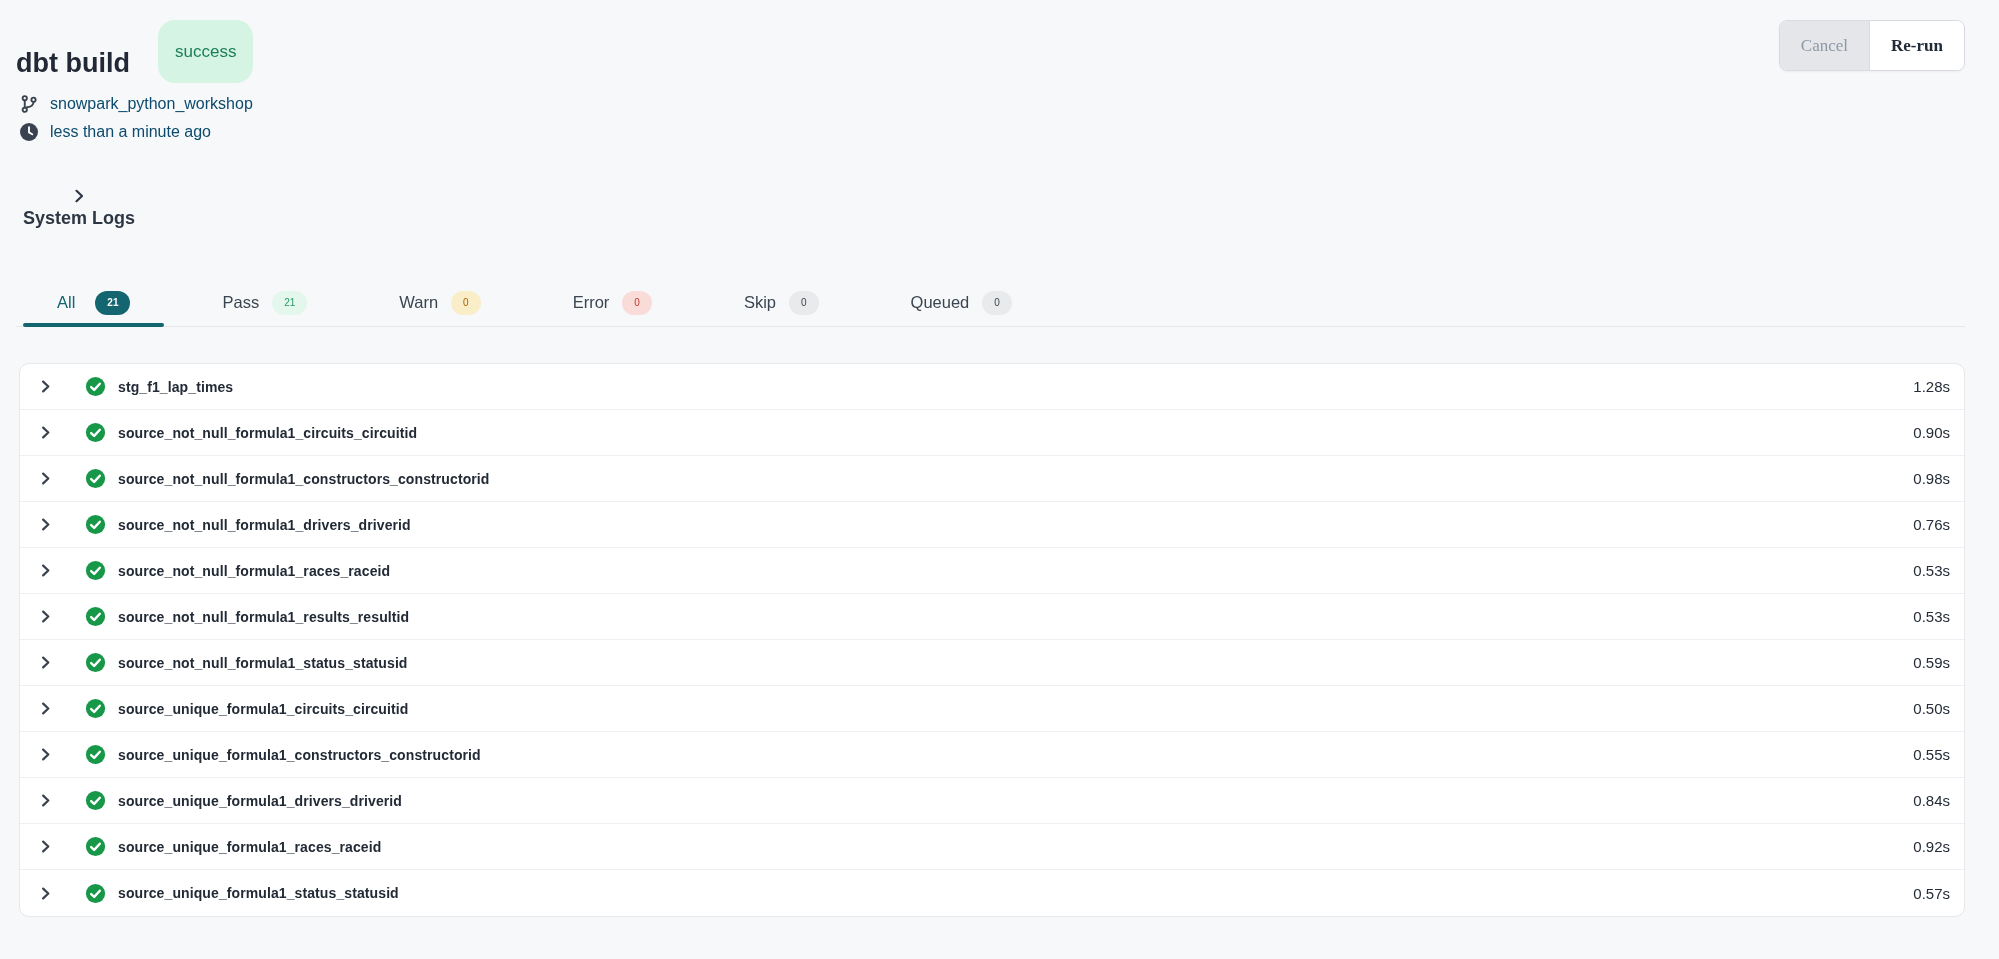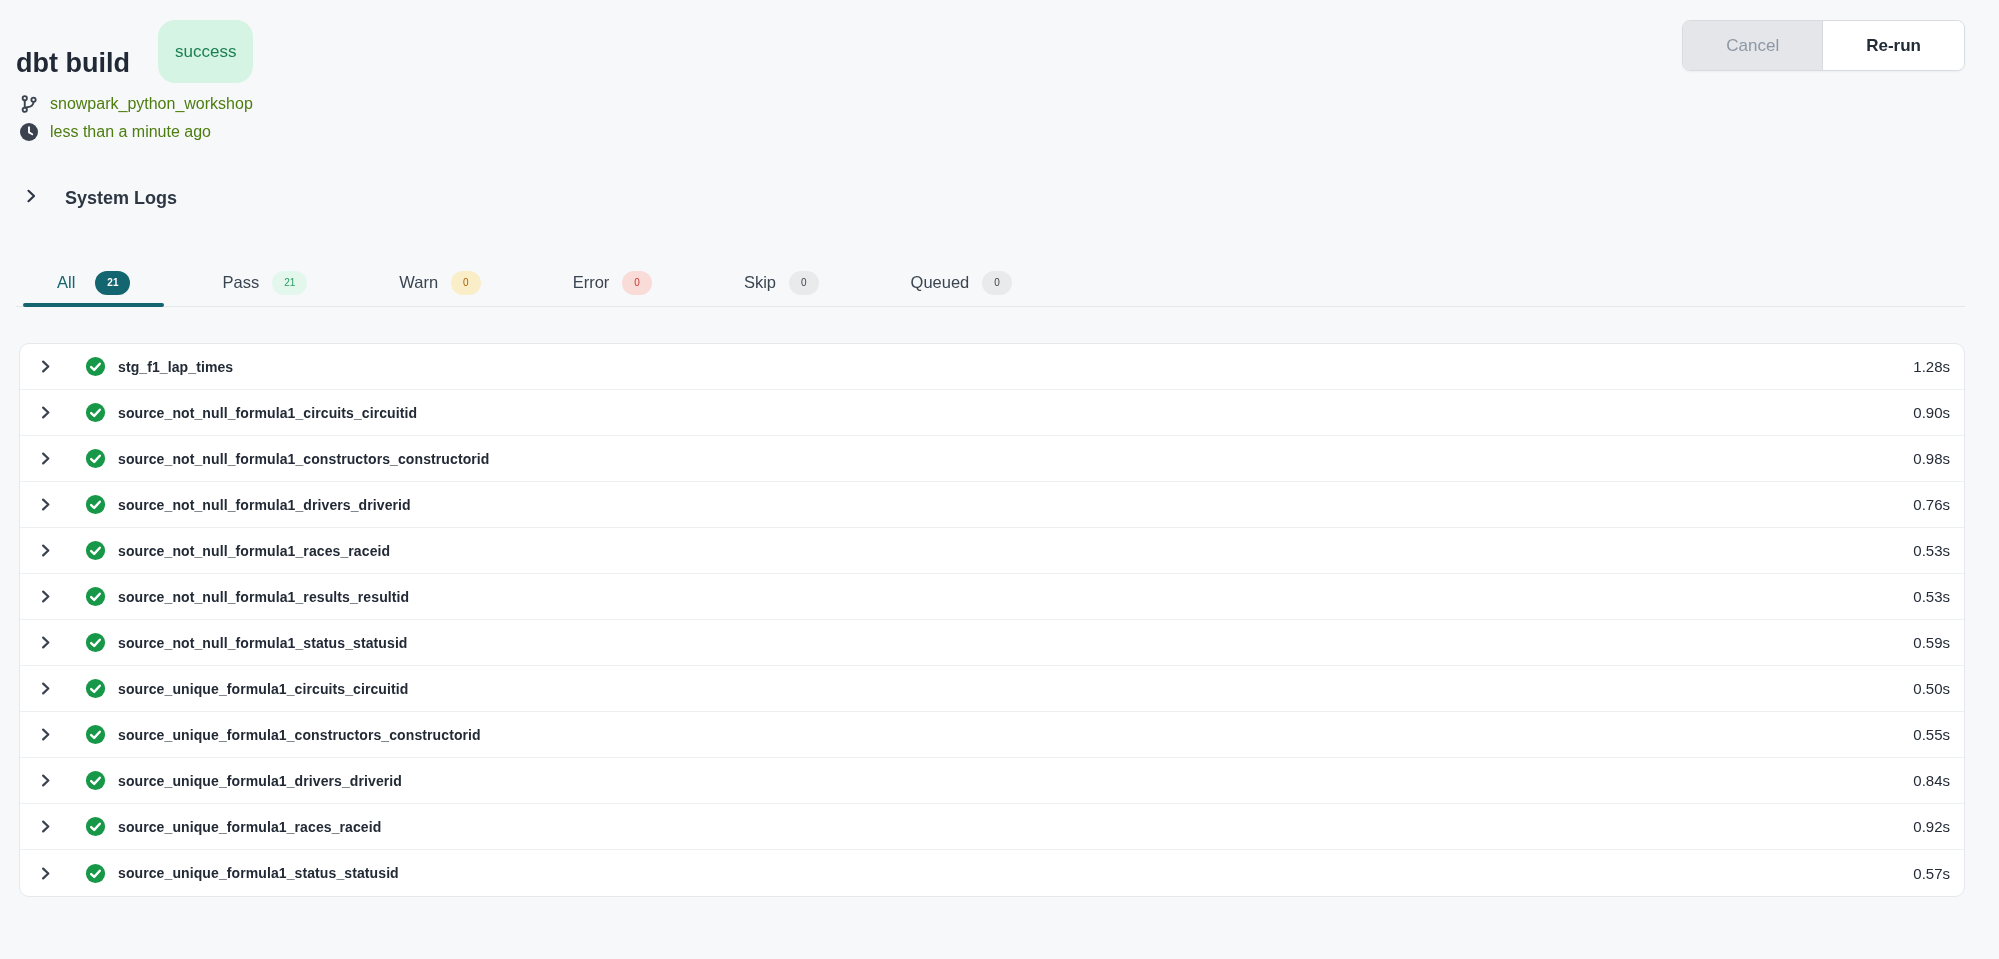--- a/index.html
+++ b/index.html
@@ -15,35 +15,35 @@
   
   .header { display:flex; justify-content:space-between; align-items:flex-start; }
   .title-row { display:flex; align-items:flex-end; gap:28px; }
   .page-title { margin:0; font-size:27px; line-height:40px; font-weight:700; color:#212936; }
   .status-badge {
     display:inline-flex; align-items:center;
     background:var(--success-badge-bg); color:var(--success-badge-text);
     font-size:17px; line-height:1; padding:23px 17px; border-radius:17px;
   }
   .meta { margin-top:11px; display:flex; flex-direction:column; gap:8px; padding-left:3px; }
-  .meta-line { display:flex; align-items:center; gap:11px; font-size:16px; color:#4d7c0f; }
+  .meta-line { display:flex; align-items:center; gap:11px; font-size:16px; color:#0c4a6e; }
   .meta-line svg { flex:none; display:block; }
 
   .btn-group {
     display:flex; border:1px solid #d8dbdf; border-radius:8px; overflow:hidden;
     box-shadow:0 1px 2px rgba(20,30,40,.05); margin-top:0;
   }
-  .btn { font-family:Liberation Sans, sans-serif; font-size:17px; height:49px; padding:0 43px; border:none; cursor:pointer; }
+  .btn { font-family:Liberation Serif, serif; font-size:17px; height:49px; padding:0 21px; border:none; cursor:pointer; }
   .btn-cancel { background:#e4e6e9; color:#8e98a5; border-right:1px solid #d8dbdf; }
   .btn-rerun { background:#ffffff; color:#222b38; font-weight:700; }
 
   
   .system-logs {
-    margin-top:46px; margin-left:7px; display:flex; gap:26px;
-    font-size:18px; font-weight:700; color:#2d3744; cursor:pointer; width:max-content;
+    margin-top:46px; margin-left:7px; display:flex; align-items:center; gap:4px;
+    font-size:18px; font-weight:700; color:#2d3744; cursor:pointer; width:max-content;flex-direction:column;
   }
   .system-logs svg { display:block; }
 
   
   .tabs-wrap { margin-top:50px; border-bottom:1px solid #e5e7ea; display:flex; padding-left:7px; }
   .tab {
     position:relative; display:flex; align-items:center; gap:13px;
     height:47px; padding:0 34px; margin-right:24px;
     font-size:16.5px; color:#3a4552; cursor:pointer; white-space:nowrap;
   }

